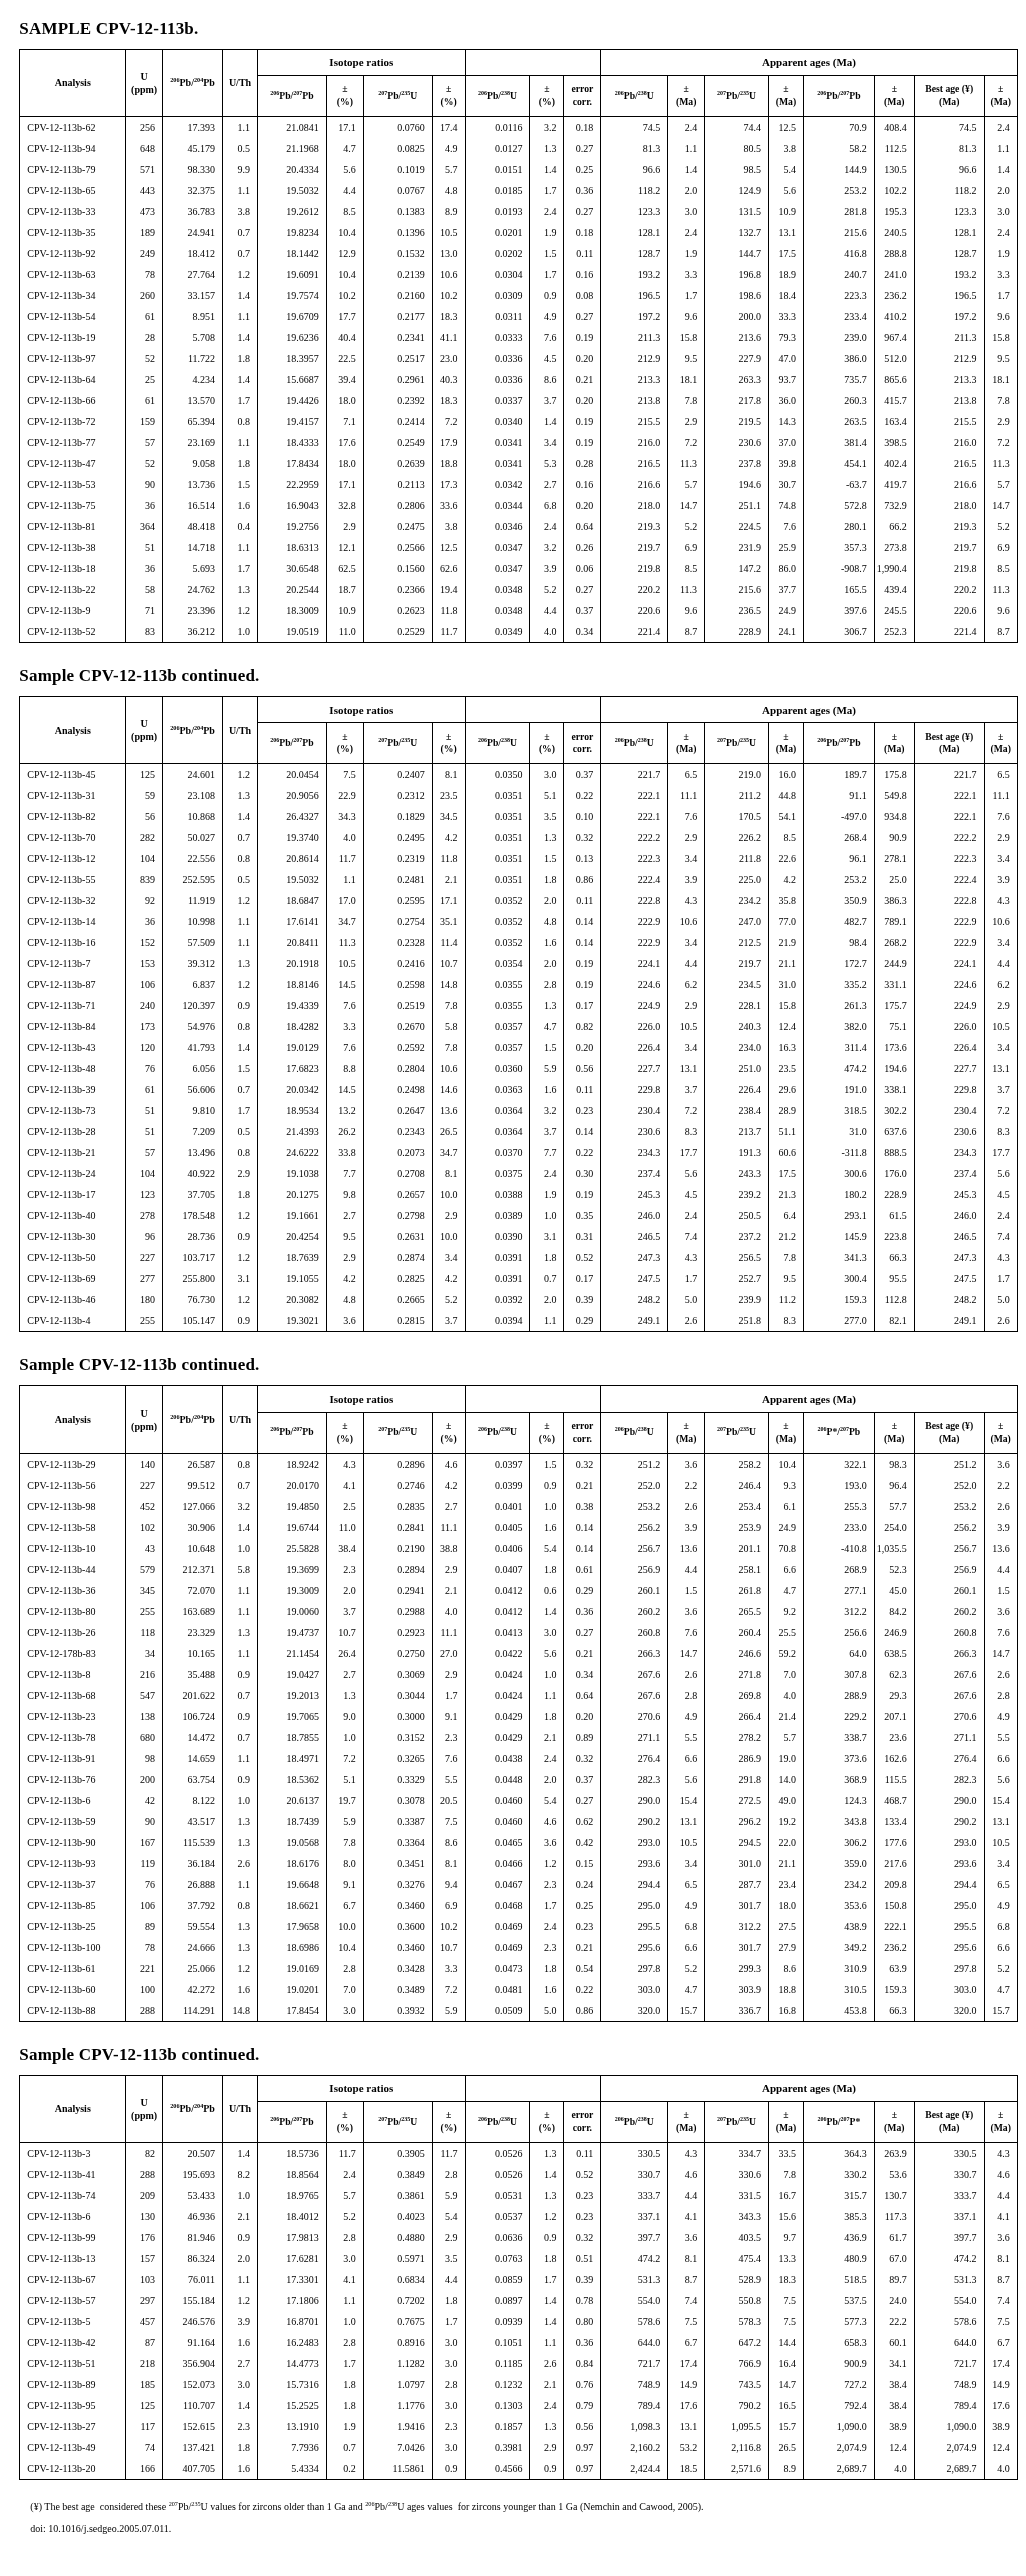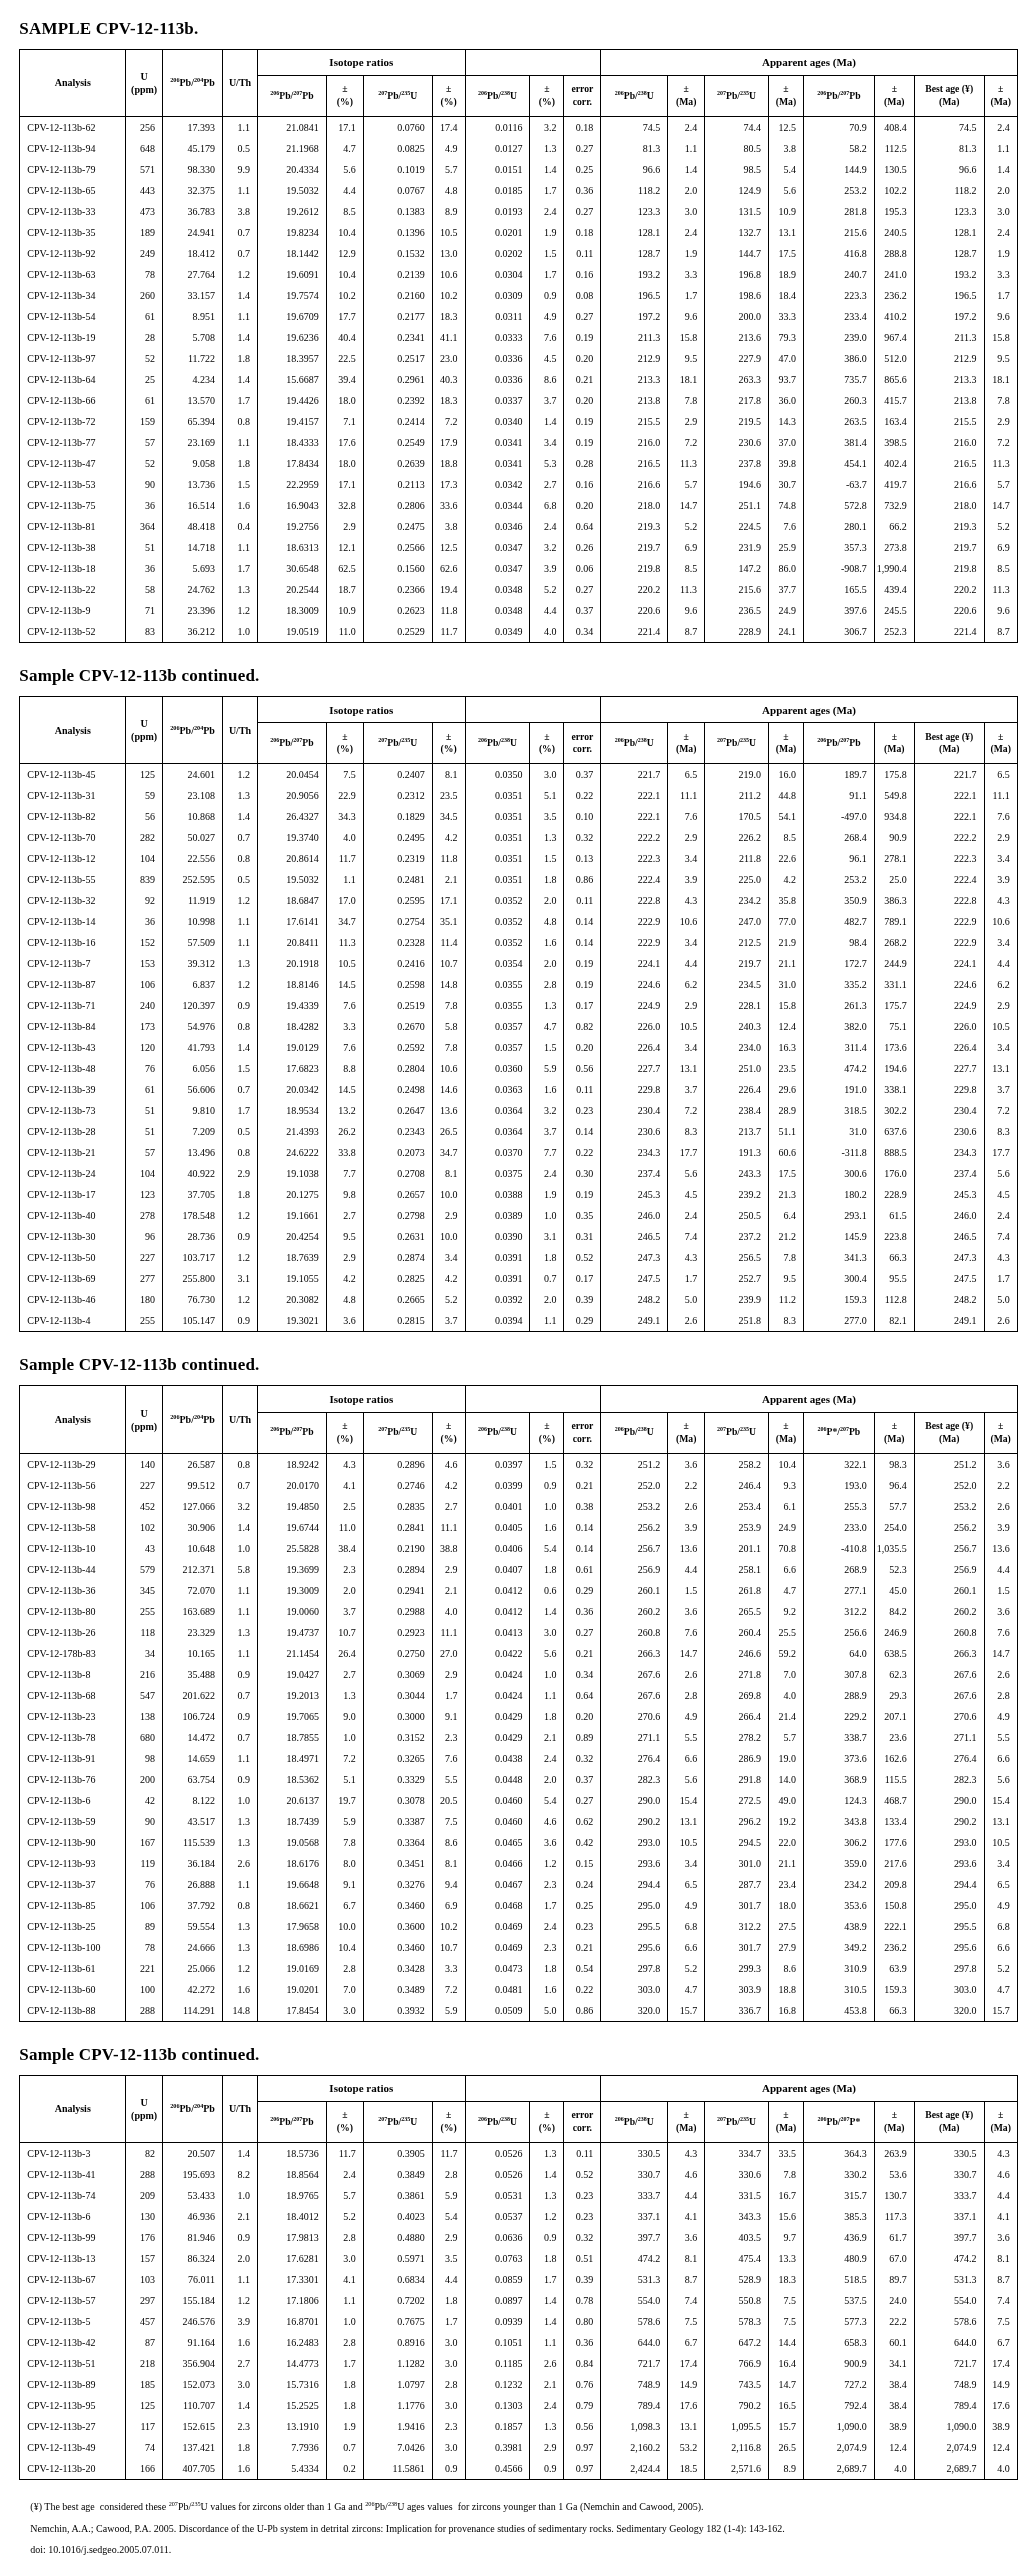--- a/index.html
+++ b/index.html
@@ -2345,18 +2345,17 @@
             <td class="num">4.0</td>
             <td class="num">2,689.7</td>
             <td class="num">4.0</td>
           </tr>
         </tbody>
       </table>
   </section>
 
   <footer class="footnote">
     <p>(¥) The best age  considered these <sup>207</sup>Pb/<sup>235</sup>U values for zircons older than 1 Ga and <sup>206</sup>Pb/<sup>238</sup>U ages values  for zircons younger than 1 Ga (Nemchin and Cawood, 2005).</p>
-    <p>Nemchin, A.A.; Cawood, P.A. 2005. Discordance of the U-Pb system in detrital zircons: Implication for provenance studies of sedimentary rocks. Sedimentary Geology 182 (1-4): 143-162.</p>
     <p>doi: 10.1016/j.sedgeo.2005.07.011.</p>
   </footer>
 
 </div>
 
 
 </body></html>

